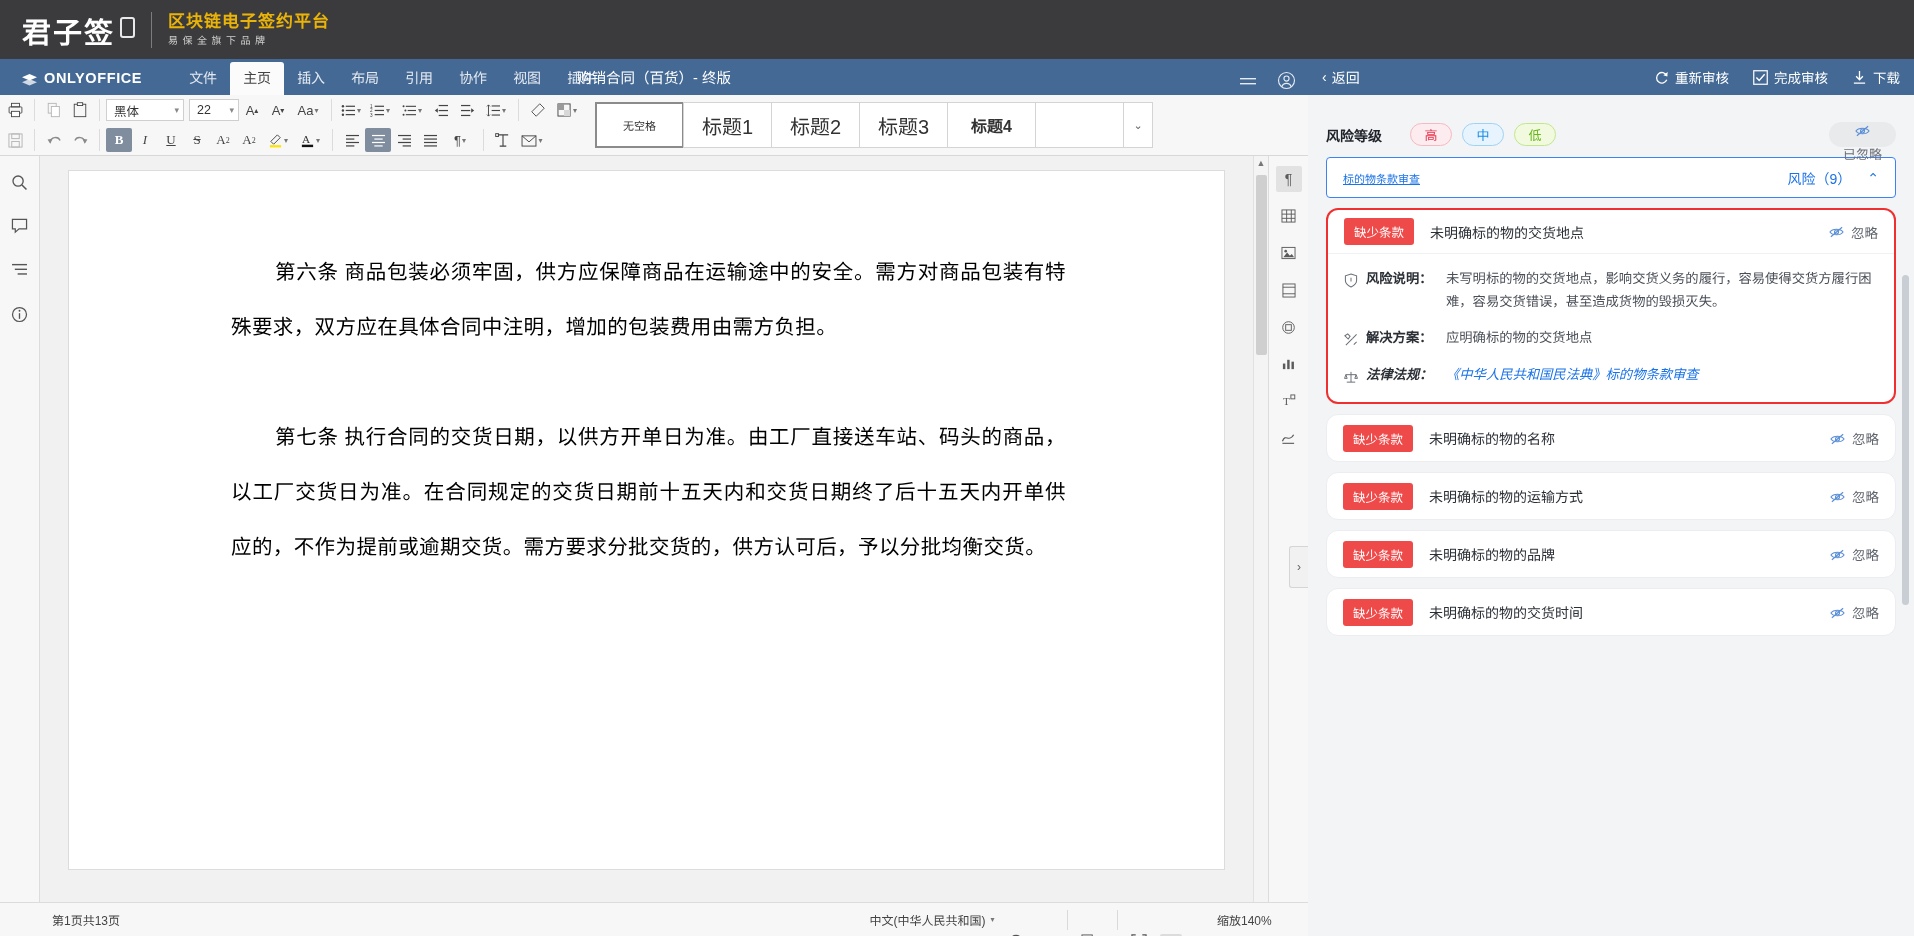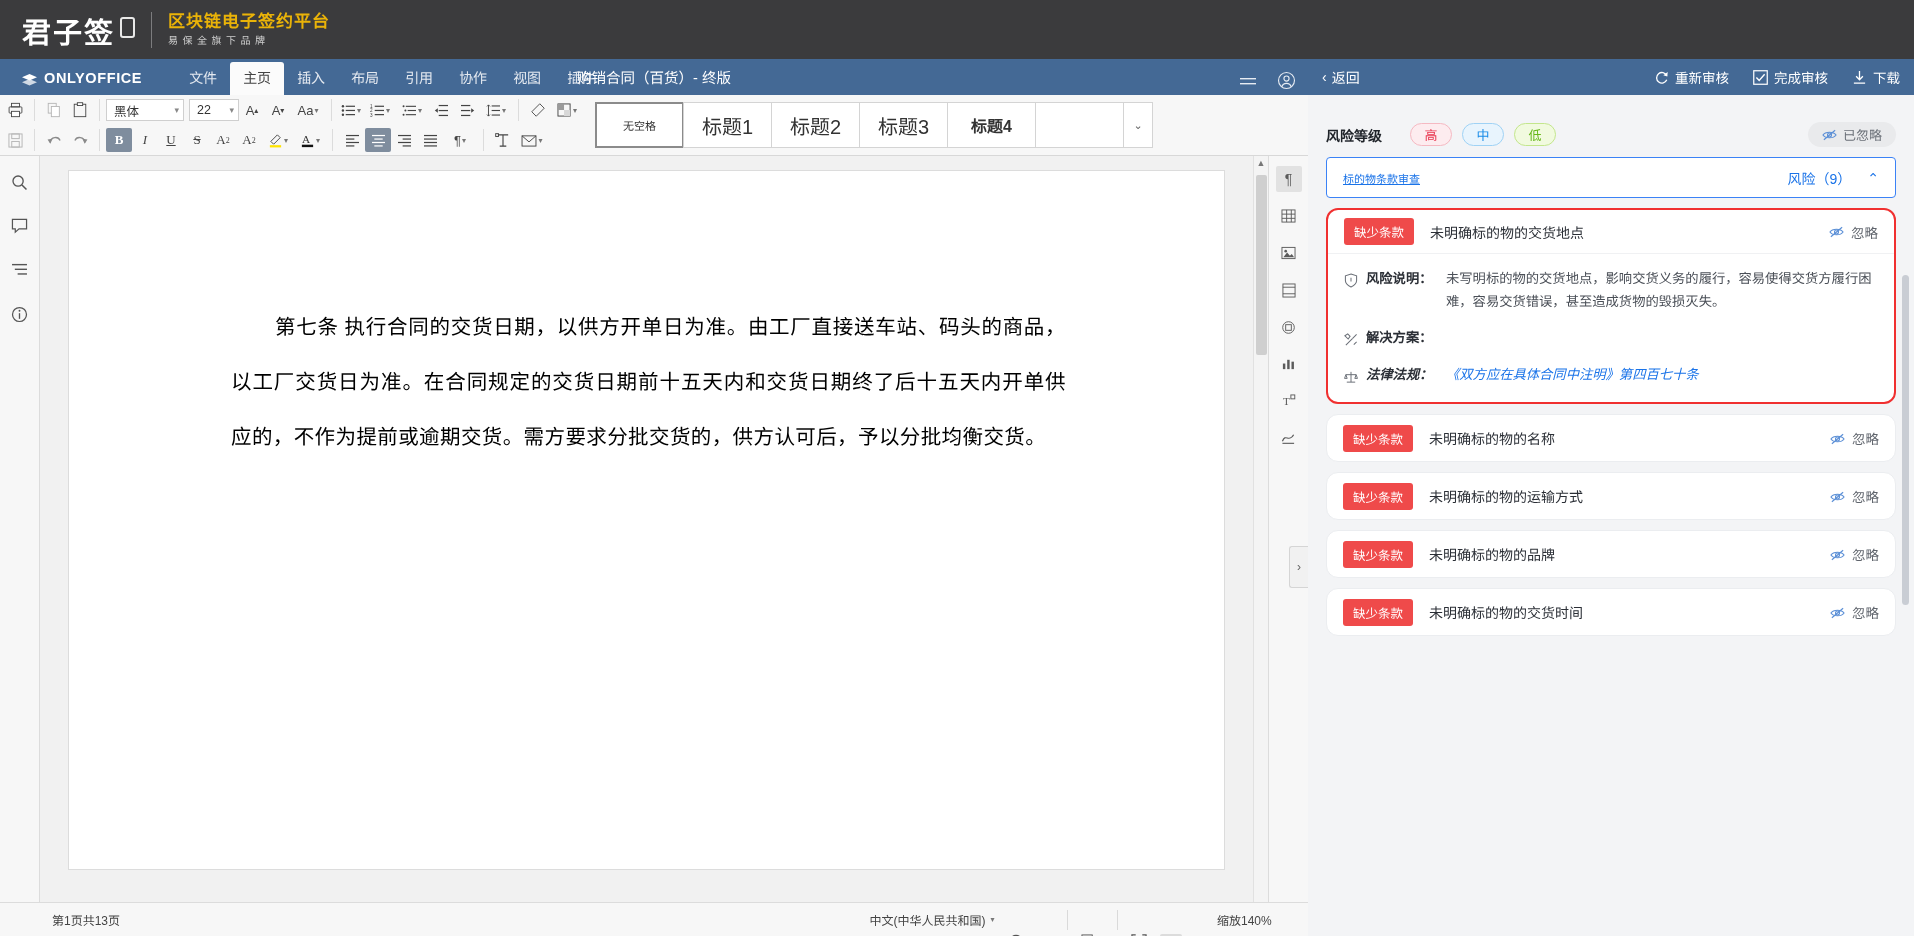--- a/index.html
+++ b/index.html
@@ -169,21 +169,21 @@
   .level-row { display: flex; align-items: center; margin: 13px 0 10px; }
   .lvl {
     width: 42px; height: 23px; border-radius: 12px; display: flex; align-items: center;
     justify-content: center; font-size: 13px; margin-right: 10px;
   }
   .lvl.high { background: #fdecef; border: 1px solid #f5b9c2; color: #e8344e; }
   .lvl.mid  { background: #e8f4fd; border: 1px solid #9fd2f5; color: #1a8ce8; }
   .lvl.low  { background: #f1fadf; border: 1px solid #c3e68c; color: #66b718; }
   .ignored-btn {
     margin-left: auto; height: 25px; background: #e9eaec; border-radius: 13px; color: #6b7078;
-    font-size: 13px; display: flex; align-items: center; gap: 6px; padding: 0 14px;
+    font-size: 13px; display: flex; align-items: center; gap: 6px; padding: 0 14px; flex-direction: column;
   }
 
   .section-head {
     border: 1px solid #3b82f6; border-radius: 4px; background: #fff; height: 41px;
     display: flex; align-items: center; padding: 0 16px; margin-bottom: 10px;
   }
   .section-head .st { font-size: 11px; color: #1a73e8; text-decoration: underline; }
   .section-head .sr { margin-left: auto; font-size: 14px; color: #1a73e8; display: flex; align-items: center; gap: 16px; }
 
   .risk-card {
@@ -527,20 +527,21 @@
           <svg width="17" height="17" viewBox="0 0 18 18" class="icoSvg">
             <circle cx="9" cy="9" r="7.4" fill="none" stroke="#555" stroke-width="1.3"></circle>
             <rect x="8.3" y="7.6" width="1.4" height="6" fill="#555"></rect>
             <circle cx="9" cy="5" r="1" fill="#555"></circle>
           </svg>
         </span>
       </div>
 
       <div class="scroll-canvas">
         <div class="page">
+          <p class="indent">第六条  商品包装必须牢固，供方应保障商品在运输途中的安全。需方对商品包装有特殊要求，双方应在具体合同中注明，增加的包装费用由需方负担。</p>
           <div class="gap"></div>
           <p class="indent">第七条  执行合同的交货日期，以供方开单日为准。由工厂直接送车站、码头的商品，以工厂交货日为准。在合同规定的交货日期前十五天内和交货日期终了后十五天内开单供应的，不作为提前或逾期交货。需方要求分批交货的，供方认可后，予以分批均衡交货。</p>
         </div>
       </div>
 
       <div class="vscroll">
         <div class="vsarrow">▲</div>
         <div class="vthumb"></div>
       </div>
 
@@ -737,29 +738,30 @@
             <span class="val">未写明标的物的交货地点，影响交货义务的履行，容易使得交货方履行困难，容易交货错误，甚至造成货物的毁损灭失。</span>
           </div>
           <div class="row">
             <span class="ic">
               <svg width="14" height="14" viewBox="0 0 15 15" class="icoSvg">
                 <path d="M2 13 L9 6 M1 3 L4 1 L6.5 3.5 L4.5 6.5 Z" stroke="#6b7078" fill="none" stroke-width="1.1"></path>
                 <path d="M9 6 L13.5 1.5 M10.5 12.5 L13.5 9.5" stroke="#6b7078" fill="none" stroke-width="1.1"></path>
               </svg>
             </span>
             <span class="lbl">解决方案：</span>
+            <span class="val">应明确标的物的交货地点</span>
           </div>
           <div class="row">
             <span class="ic">
               <svg width="14" height="14" viewBox="0 0 15 15" class="icoSvg">
                 <path d="M7.5 2 V13 M3 13 H12 M2 5 H13 M2 5 L0.6 9 H3.4 Z M13 5 L11.6 9 H14.4 Z" stroke="#6b7078" fill="none" stroke-width="1.05"></path>
               </svg>
             </span>
             <span class="lbl">法律法规：</span>
-            <span class="val link">《双方应在具体合同中注明》第四百七十条</span>
+            <span class="val link">《中华人民共和国民法典》标的物条款审查</span>
           </div>
         </div>
       </div>
 
       <div class="risk-card">
         <div class="risk-top">
           <span class="tag">缺少条款</span>
           <span class="risk-title">未明确标的物的名称</span>
           <span class="ignore">
             <span>

